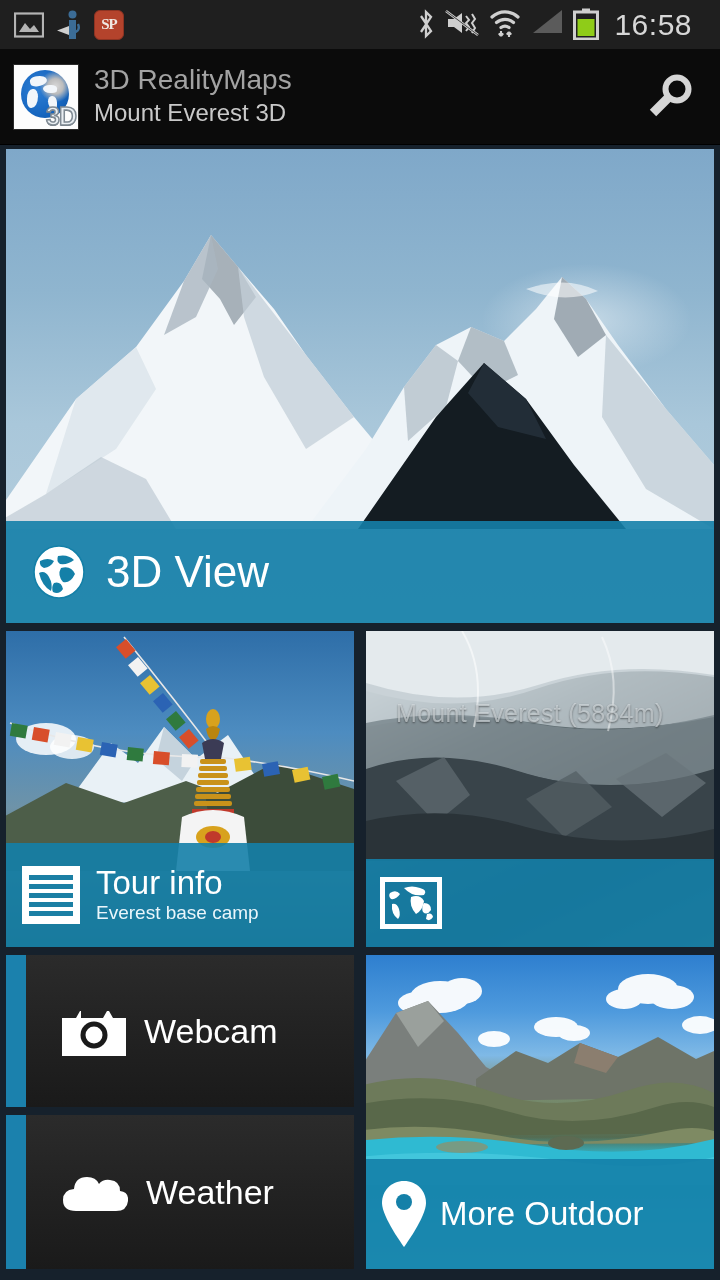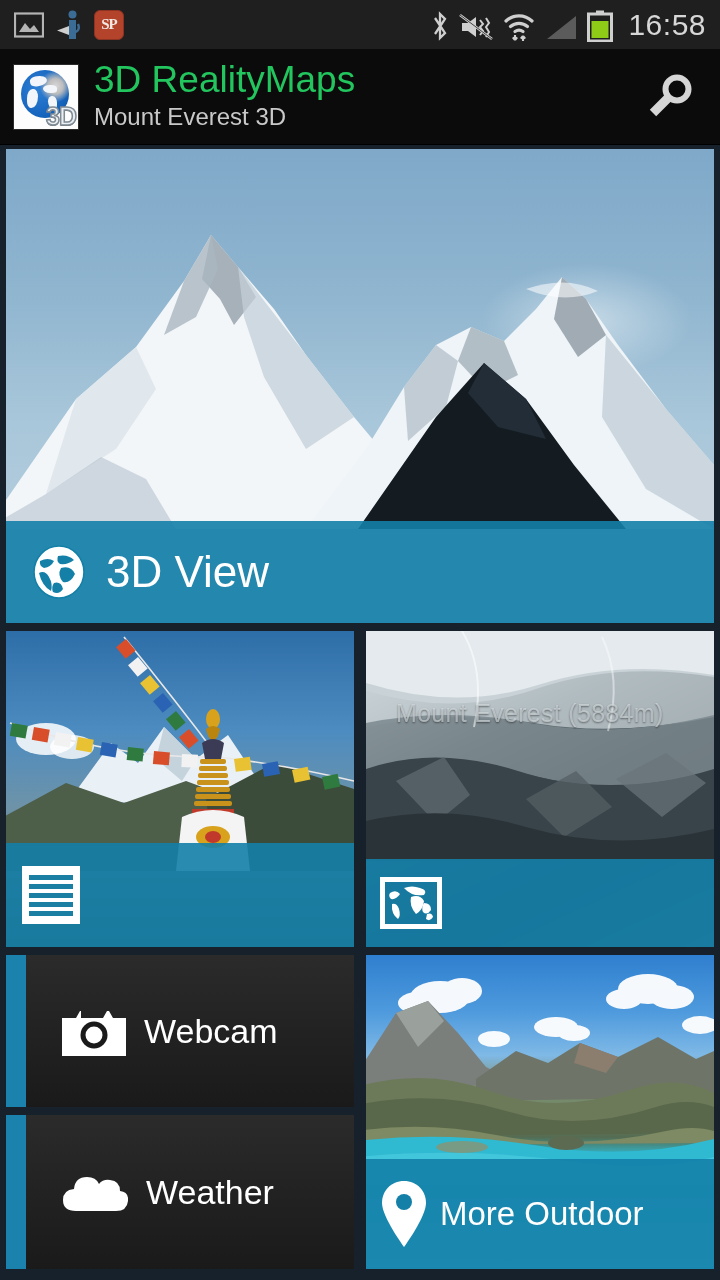--- a/index.html
+++ b/index.html
@@ -10,21 +10,21 @@
     -webkit-font-smoothing:antialiased;
   }
   #screen{ position:relative; width:720px; height:1280px; overflow:hidden; background:#101a24; }
 
   
   #statusbar{
     position:absolute; left:0; top:0; width:720px; height:49px;
     background:#1f1f1f; display:flex; align-items:center;
   }
   .sb-left{ display:flex; align-items:center; gap:12px; padding-left:14px; }
-  .sb-right{ margin-left:auto; display:flex; align-items:flex-end; gap:9px; padding-right:14px; }
+  .sb-right{ margin-left:auto; display:flex; align-items:flex-start; gap:9px; padding-right:28px; }
   .sb-ico{ display:block; }
   .sp-badge{
     width:30px; height:30px; border-radius:6px; background:#b4432c;
     color:#f0e8e2; font-size:15px; font-weight:bold; font-family:"Liberation Serif", serif;
     display:flex; align-items:center; justify-content:center; letter-spacing:-1px;
     border:1px solid #8d3322;
   }
   .clock{ color:#d7d7d7; font-size:30px; font-weight:300; letter-spacing:0.5px; margin-left:6px;
           font-family:"Liberation Sans", sans-serif; }
 
@@ -50,21 +50,21 @@
   #applogo .l1{ left:9px;  top:6px;  width:17px; height:10px; transform:rotate(-12deg);}
   #applogo .l2{ left:6px;  top:19px; width:11px; height:19px; border-radius:50% 40% 60% 35%;}
   #applogo .l3{ left:22px; top:15px; width:14px; height:8px;  border-radius:55% 45% 40% 60%;}
   #applogo .l4{ left:27px; top:26px; width:9px;  height:13px; border-radius:45% 55% 35% 65%;}
   #applogo .td{
     position:absolute; right:2px; bottom:-2px; font-size:25px; font-weight:bold;
     color:#e9eef2; font-family:"Liberation Sans", sans-serif; letter-spacing:-1px;
     -webkit-text-stroke:1.5px #7f8a93; text-shadow:0 1px 0 #6d777f;
   }
   #apptitles{ margin-left:16px; display:flex; flex-direction:column; justify-content:center; }
-  #apptitle{ color:#22c55e; font-size:37px; font-weight:normal; line-height:1.05; letter-spacing:0px; }
+  #apptitle{ color:#a3a3a3; font-size:28px; font-weight:normal; line-height:1.05; letter-spacing:0px; }
   #appsub{ color:#c9c9c9; font-size:24px; font-weight:normal; line-height:1.25; margin-top:3px; }
   #searchbtn{ margin-left:auto; width:72px; height:72px; display:flex; align-items:center; justify-content:center; }
 
   
   #content{ position:absolute; left:0; top:145px; width:720px; height:1135px; background:#16212c; }
 
   .tile{ position:absolute; overflow:hidden; background:#20303d; }
   .tile .photo{ position:absolute; inset:0; }
   .bar{
     position:absolute; left:0; right:0; bottom:0;
@@ -345,20 +345,24 @@
             <rect x="2" y="2" width="58" height="58" fill="#ffffff"></rect>
             <g fill="#1b7fa4">
               <rect x="9" y="11" width="44" height="5"></rect>
               <rect x="9" y="20" width="44" height="5"></rect>
               <rect x="9" y="29" width="44" height="5"></rect>
               <rect x="9" y="38" width="44" height="5"></rect>
               <rect x="9" y="47" width="44" height="5"></rect>
             </g>
           </svg>
         </span>
+        <div class="txts" style="margin-left:14px;">
+          <span class="title">Tour info</span>
+          <span class="sub">Everest base camp</span>
+        </div>
       </div>
     </div>
 
     <div class="tile" id="tile-2d">
       <div class="photo ph-sat">
         <svg width="348" height="230" viewBox="0 0 348 230" style="position:absolute;left:0;top:0;">
           <path d="M0 0 L348 0 L348 46 Q250 30 170 58 Q90 86 0 60 Z" fill="#e4eaed"></path>
           <path d="M0 52 Q90 80 172 54 Q252 28 348 44 L348 86 Q250 106 168 92 Q88 78 0 96 Z" fill="#c2ccd1" opacity="0.8"></path>
           <path d="M0 92 Q80 76 164 92 Q250 108 348 84 L348 140 Q240 168 150 140 Q70 116 0 142 Z" fill="#7b888e" opacity="0.85"></path>
           <path d="M0 138 Q70 114 152 140 Q244 170 348 138 L348 230 L0 230 Z" fill="#39444a"></path>

